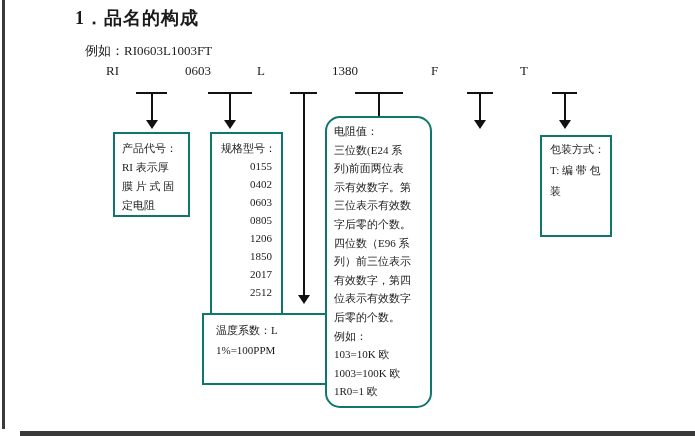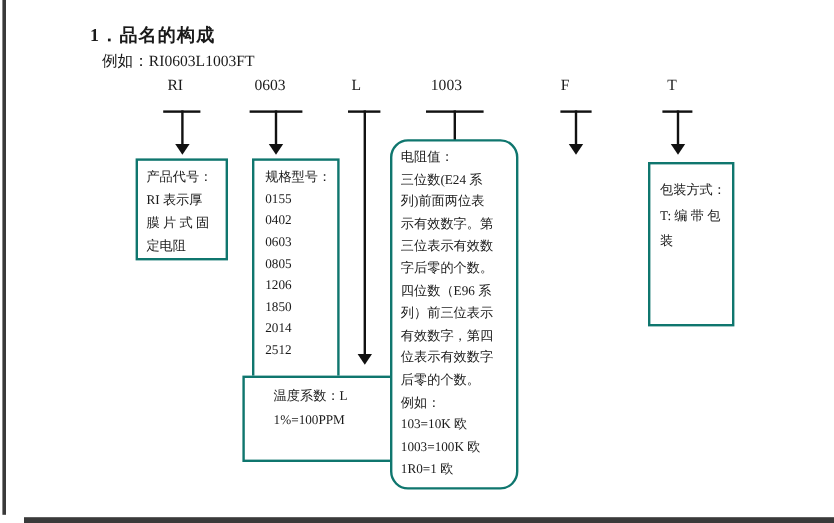--- a/index.html
+++ b/index.html
@@ -3,62 +3,62 @@
 <meta charset="utf-8">
 <style>
   html,body{margin:0;padding:0;background:#fff;}
   .canvas{
     position:relative;width:695px;height:436px;background:#ffffff;overflow:hidden;
     font-family:"Liberation Serif","DejaVu Serif",serif;color:#1a1a1a;
   }
   .edge-left{position:absolute;left:2px;top:0;width:3px;height:429px;background:#3a3a3a;}
   .edge-bottom{position:absolute;left:20px;top:431px;width:675px;height:5px;background:#3a3a3a;}
   .title{
-    position:absolute;left:75px;top:20px;margin:0;
-    font-size:15px;font-weight:bold;letter-spacing:1px;white-space:pre;font-family:Liberation Serif, serif;
+    position:absolute;left:75px;top:6px;margin:0;
+    font-size:18px;font-weight:bold;letter-spacing:1px;white-space:pre;font-family:Liberation Serif, serif;
   }
   .example{position:absolute;left:85px;top:42px;font-size:13px;white-space:pre;}
   .code{
     position:absolute;top:63px;width:80px;height:16px;
-    font-size:13px;text-align:center;white-space:pre;
+    font-size:13px;text-align:left;white-space:pre;
   }
   .arrow{position:absolute;}
   .arrow .bar{position:absolute;left:0;top:0;width:100%;height:2px;background:#111;}
   .arrow .stem{position:absolute;left:calc(50% - 1px);top:0;bottom:7px;width:2px;background:#111;}
   .arrow .head{
     position:absolute;left:calc(50% - 6px);bottom:0;width:0;height:0;
     border-left:6px solid transparent;border-right:6px solid transparent;border-top:9px solid #111;
   }
   .box{
     position:absolute;box-sizing:border-box;background:#fff;
     border:2px solid #0f766e;font-size:11px;white-space:pre;
   }
   .box .line{white-space:pre;}
   .box-product{left:113px;top:132px;width:77px;height:85px;padding:5px 7px;line-height:19px;}
-  .box-spec{left:210px;top:132px;width:73px;height:198px;padding:5px 9px;line-height:18px;}
-  .box-tcr{left:202px;top:313px;width:126px;height:72px;padding:5px 24px;line-height:20px;}
+  .box-spec{left:210px;top:132px;width:73px;height:198px;padding:5px 9px;line-height:18px;text-align:right;}
+  .box-tcr{left:202px;top:313px;width:126px;height:72px;padding:5px 12px;line-height:20px;}
   .box-value{left:325px;top:116px;width:107px;height:292px;padding:4px 7px;line-height:18.6px;border-radius:15px;}
   .box-tol{left:448px;top:132px;width:77px;height:170px;padding:6px 8px;line-height:21px;}
-  .box-pack{left:540px;top:135px;width:72px;height:137px;padding:12px 8px;line-height:21px;}
+  .box-pack{left:540px;top:135px;width:72px;height:102px;padding:2px 8px;line-height:21px;}
 </style>
 </head>
 <body>
 
 <div class="canvas">
 
   <div class="edge-left"></div>
   <div class="edge-bottom"></div>
 
   <h1 class="title">1．品名的构成</h1>
   <div class="example">例如：RI0603L1003FT</div>
 
   <div class="code" style="left:106px;">RI</div>
   <div class="code" style="left:185px;">0603</div>
   <div class="code" style="left:257px;">L</div>
-  <div class="code" style="left:332px;">1003</div>
+  <div class="code" style="left:332px;">1380</div>
   <div class="code" style="left:431px;">F</div>
   <div class="code" style="left:520px;">T</div>
 
   <div class="arrow" style="left:136px;top:92px;width:31px;height:37px;">
     <i class="bar"></i>
       <i class="stem"></i>
       <i class="head"></i>
   </div>
   <div class="arrow" style="left:208px;top:92px;width:44px;height:37px;">
     <i class="bar"></i>
@@ -80,18 +80,18 @@
       <i class="stem"></i>
       <i class="head"></i>
   </div>
   <div class="arrow" style="left:552px;top:92px;width:25px;height:37px;">
     <i class="bar"></i>
       <i class="stem"></i>
       <i class="head"></i>
   </div>
 
   <div class="box box-product"><div class="line">产品代号：</div><div class="line">RI 表示厚</div><div class="line">膜 片 式 固</div><div class="line">定电阻</div></div>
-  <div class="box box-spec"><div class="line">规格型号：</div><div class="line">0155</div><div class="line">0402</div><div class="line">0603</div><div class="line">0805</div><div class="line">1206</div><div class="line">1850</div><div class="line">2014</div><div class="line">2512</div></div>
+  <div class="box box-spec"><div class="line">规格型号：</div><div class="line">0155</div><div class="line">0402</div><div class="line">0603</div><div class="line">0805</div><div class="line">1206</div><div class="line">1850</div><div class="line">2017</div><div class="line">2512</div></div>
   <div class="box box-tcr"><div class="line">温度系数：L</div><div class="line">1%=100PPM</div></div>
   <div class="box box-value"><div class="line">电阻值：</div><div class="line">三位数(E24 系</div><div class="line">列)前面两位表</div><div class="line">示有效数字。第</div><div class="line">三位表示有效数</div><div class="line">字后零的个数。</div><div class="line">四位数（E96 系</div><div class="line">列）前三位表示</div><div class="line">有效数字，第四</div><div class="line">位表示有效数字</div><div class="line">后零的个数。</div><div class="line">例如：</div><div class="line">103=10K 欧</div><div class="line">1003=100K 欧</div><div class="line">1R0=1 欧</div></div>
   <div class="box box-pack"><div class="line">包装方式：</div><div class="line">T: 编 带 包</div><div class="line">装</div></div>
 
 </div>
 
 </body></html>

